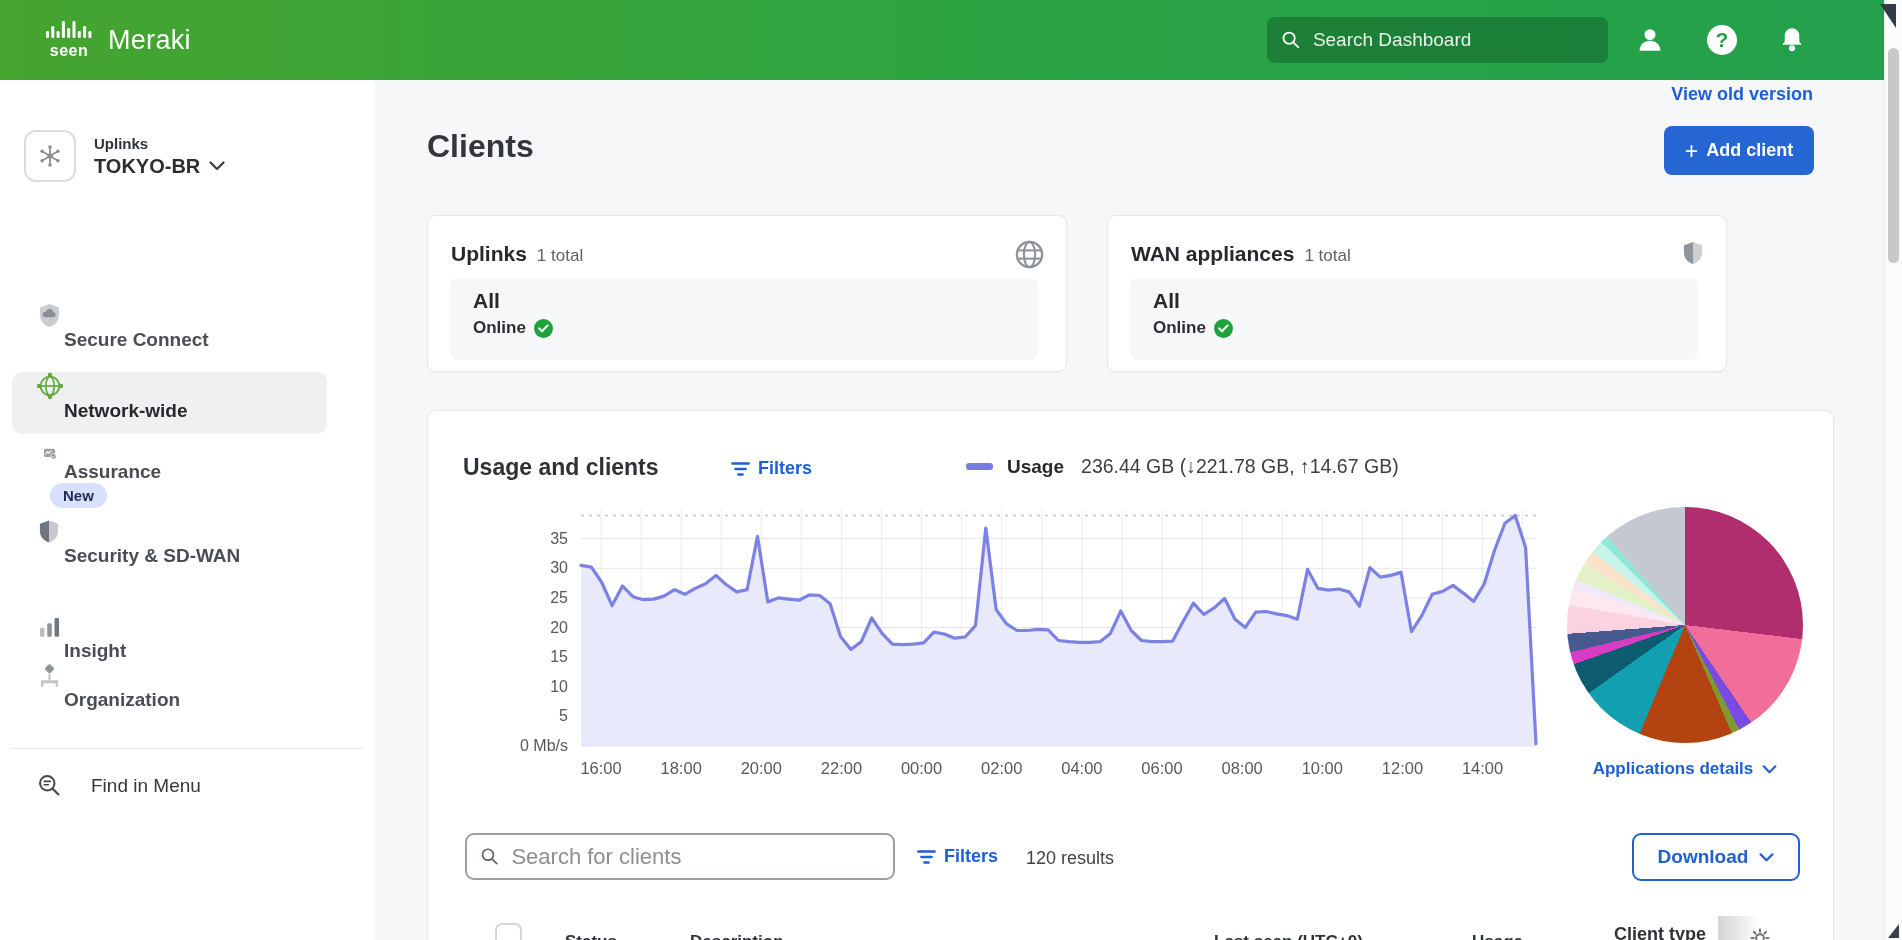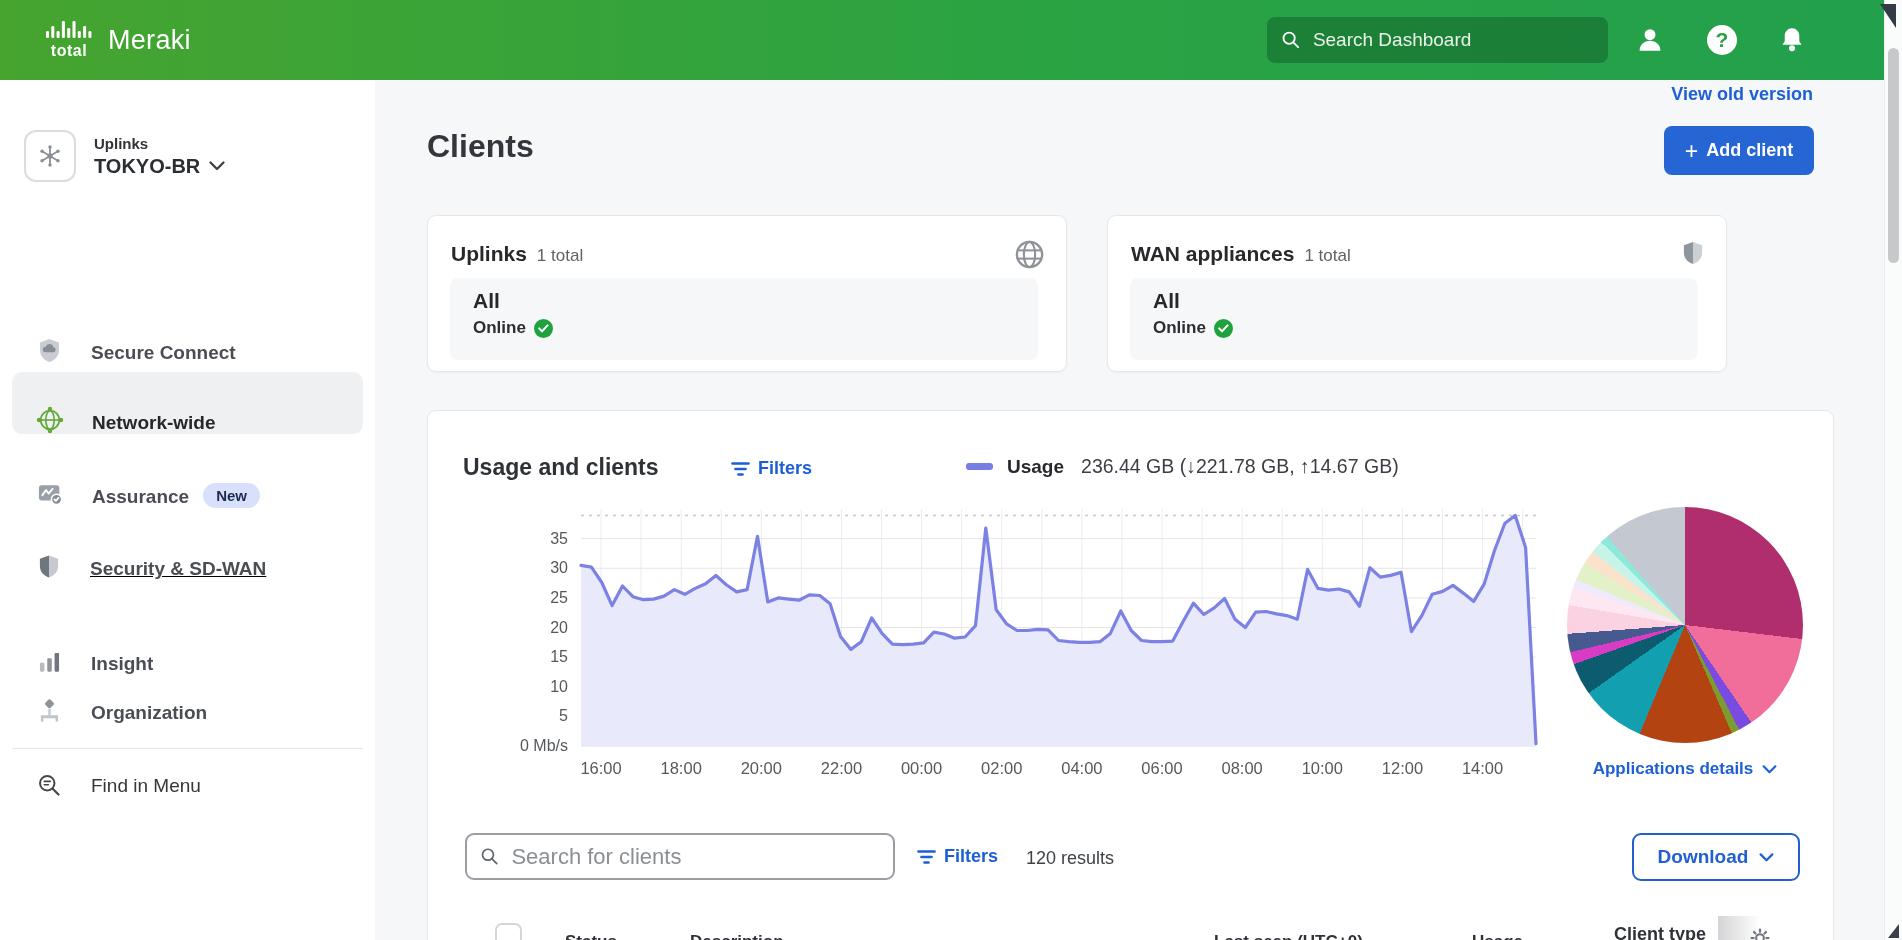--- a/index.html
+++ b/index.html
@@ -29,23 +29,23 @@
   .corner-wedge{position:absolute;left:1888px;top:924px;width:0;height:0;
     border-bottom:14px solid #3a4049;border-left:11px solid transparent;}
 
   
   .sidebar{position:absolute;left:0;top:80px;width:375px;height:860px;background:#fff;}
   .net-selector{position:absolute;left:24px;top:50px;display:flex;align-items:center;cursor:pointer;}
   .net-icon-box{width:52px;height:52px;border:2px solid #dadcde;border-radius:12px;display:flex;align-items:center;justify-content:center;}
   .net-texts{margin-left:18px;}
   .net-label{font-size:15px;font-weight:bold;color:#303338;}
   .net-name{font-size:20px;font-weight:bold;color:#2b2e33;margin-top:3px;display:flex;align-items:center;gap:9px;}
-  .side-item{position:absolute;left:0;width:375px;height:62px;display:flex;align-items:flex-end;padding-left:36px;cursor:pointer;}
+  .side-item{position:absolute;left:0;width:375px;height:62px;display:flex;align-items:flex-start;padding-left:36px;cursor:pointer;flex-direction:column;}
   .side-item .lbl{margin-left:28px;font-size:19px;font-weight:600;color:#4a4e54;}
-  .side-item.active{left:12px;width:351px;border-radius:10px;background:#eef0f1;padding-left:24px;}
+  .side-item.active{left:12px;width:315px;border-radius:10px;background:#eef0f1;padding-left:24px;}
   .side-item.active .lbl{color:#26282c;font-weight:700;}
   .badge-new{margin-left:14px;background:#d9e0fc;color:#1d2c4e;font-size:15px;font-weight:600;
     padding:4px 13px;border-radius:13px;}
   .side-divider{position:absolute;left:12px;top:668px;width:351px;height:1px;background:#e4e6e8;}
   .find-menu{position:absolute;left:36px;top:692px;display:flex;align-items:center;cursor:pointer;}
   .find-menu .lbl{margin-left:28px;font-size:19px;color:#33363a;font-weight:400;}
 
   
   .view-old{position:absolute;left:1650px;top:84px;width:163px;text-align:right;color:#1d5fd6;
     font-size:18px;font-weight:bold;cursor:pointer;}
@@ -113,21 +113,21 @@
             <rect x="5.3" y="5" width="3" height="12" rx="1.2"></rect>
             <rect x="10.6" y="10" width="3" height="7" rx="1.2"></rect>
             <rect x="15.9" y="0" width="3" height="17" rx="1.2"></rect>
             <rect x="21.2" y="7" width="3" height="10" rx="1.2"></rect>
             <rect x="26.5" y="0" width="3" height="17" rx="1.2"></rect>
             <rect x="31.8" y="10" width="3" height="7" rx="1.2"></rect>
             <rect x="37.1" y="5" width="3" height="12" rx="1.2"></rect>
             <rect x="42.4" y="10" width="3" height="7" rx="1.2"></rect>
           </g>
         </svg>
-        <span class="cisco-word">total</span>
+        <span class="cisco-word">seen</span>
       </div>
       <span class="meraki">Meraki</span>
     </div>
 
     <div class="nav-search">
       <svg width="22" height="22" viewBox="0 0 22 22">
         <circle cx="9" cy="9" r="6.2" fill="none" stroke="#fff" stroke-width="2"></circle>
         <line x1="13.6" y1="13.6" x2="19" y2="19" stroke="#fff" stroke-width="2" stroke-linecap="round"></line>
       </svg>
       <input type="text" placeholder="Search Dashboard" style="">
@@ -212,21 +212,21 @@
       <svg width="28" height="28" viewBox="0 0 24 24">
         <rect x="2.5" y="4.5" width="17.5" height="13" rx="2.4" fill="#9aa0a7"></rect>
         <polyline points="5.5,13 8.6,8.6 10.8,11.6 14.2,7.6" fill="none" stroke="#fff" stroke-width="1.7" stroke-linecap="round" stroke-linejoin="round"></polyline>
         <circle cx="17.6" cy="16.6" r="4.4" fill="#878d94" stroke="#fff" stroke-width="1.3"></circle>
         <path d="M15.7 16.6 l1.3 1.3 l2.3-2.5" fill="none" stroke="#fff" stroke-width="1.5" stroke-linecap="round" stroke-linejoin="round"></path>
       </svg>
       <span class="lbl">Assurance</span>
       <span class="badge-new">New</span>
     </div>
 
-    <div class="side-item" style="top:438px;text-decoration:underline;">
+    <div class="side-item" style="top:438px;">
       <svg width="26" height="27" viewBox="0 0 24 24">
         <path d="M12 1.8 L3.6 4.8 V11.6 C3.6 16.9 7.1 20.6 12 22.2 Z" fill="#70767d"></path>
         <path d="M12 1.8 L20.4 4.8 V11.6 C20.4 16.9 16.9 20.6 12 22.2 Z" fill="#c6cad0"></path>
       </svg>
       <span class="lbl">Security &amp; SD-WAN</span>
     </div>
 
     <div class="side-item" style="top:533px;">
       <svg width="27" height="27" viewBox="0 0 24 24">
         <rect x="3.5" y="13" width="4" height="8" rx="1" fill="#b8bcc1"></rect>

